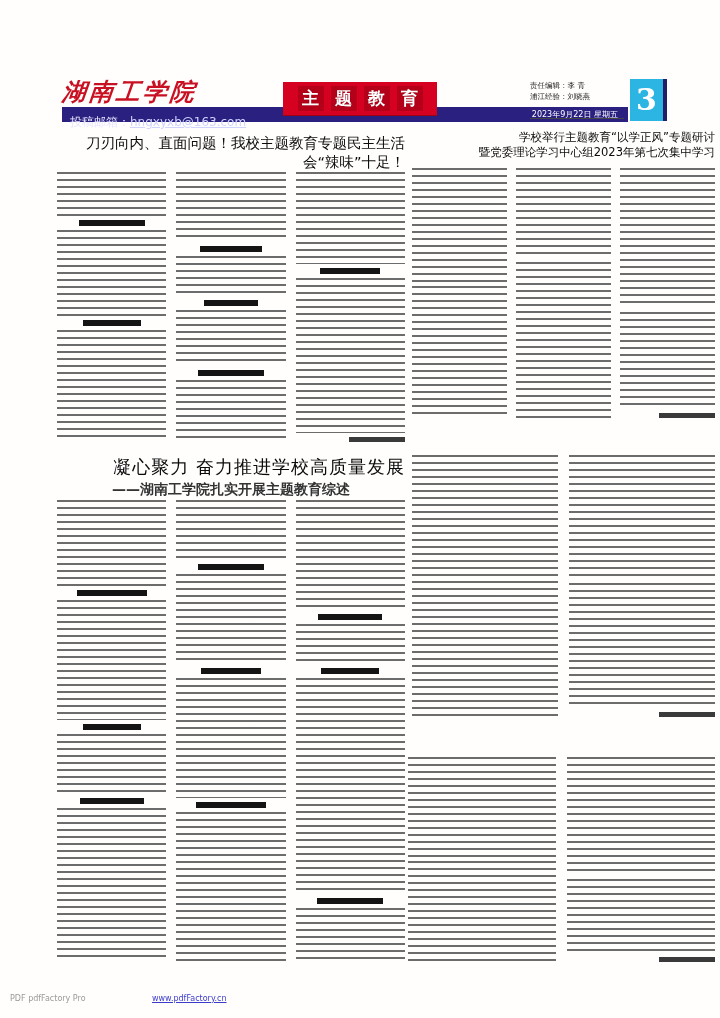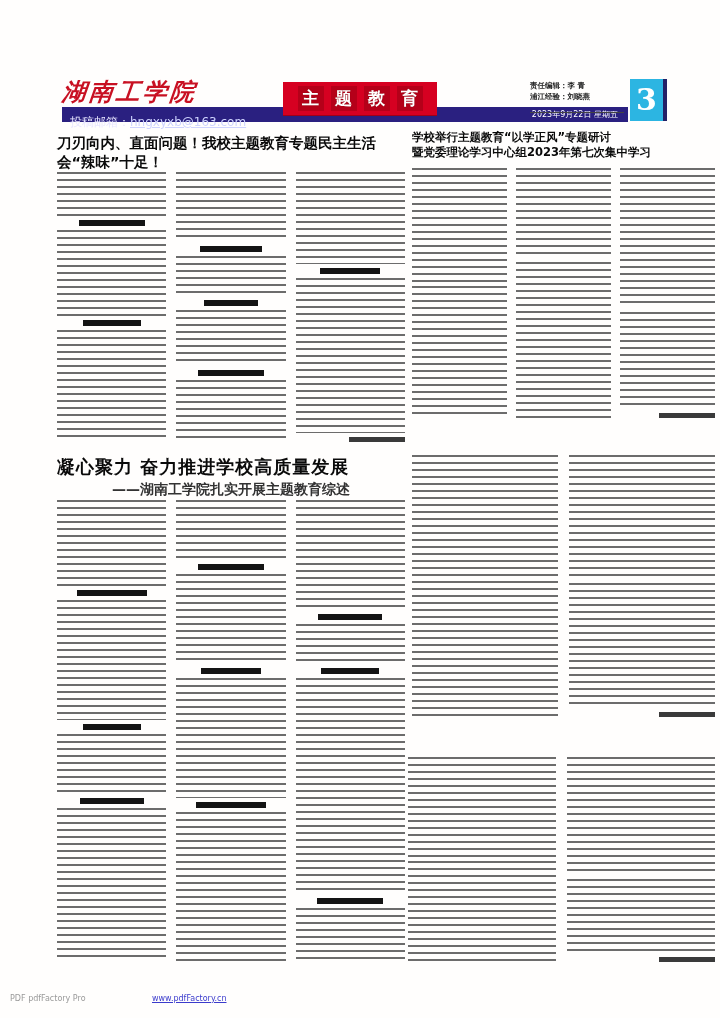--- a/index.html
+++ b/index.html
@@ -38,31 +38,31 @@
     gap:7px; z-index:3; box-shadow:0 1px 0 #a00018;
   }
   .banner .char-box {
     width:26px; height:25px; background:#b50019; color:#ffffff;
     font-weight:bold; font-size:17px; line-height:25px; text-align:center;
     text-shadow:0 0 1px #7d0010;
   }
   .editor-info {
     position:absolute; left:530px; top:80px; width:94px;
     font-size:7.5px; line-height:11px; color:#222222;
-    border-bottom:1px solid #444444; padding-bottom:10px; white-space:nowrap;font-weight:bold;
+    border-bottom:1px solid #444444; padding-bottom:16px; white-space:nowrap;
   }
   .page-num-box {
     position:absolute; left:630px; top:79px; width:37px; height:42px;
     background:#2cb5e2; border-right:4px solid #232166; z-index:4;
     color:#ffffff; font-weight:bold; font-size:30px; line-height:42px;
     text-align:center; font-family:"DejaVu Serif", serif;
   }
 
   
-  .hl { position:absolute; font-weight:bold; color:#0a0a0a; text-align:left; }
+  .hl { position:absolute; font-weight:normal; color:#0a0a0a; text-align:right; }
   .hl-a { left:57px;  top:134px; width:348px; font-size:14.5px; line-height:19px; }
   .hl-b { left:412px; top:130px; width:303px; font-size:11.5px; line-height:15px; }
   .hl-c { left:408px; top:429px; width:307px; font-size:10px;  line-height:13px; white-space:nowrap; }
   .hl-d { left:405px; top:731px; width:310px; font-size:10px;  line-height:13px; white-space:nowrap; }
   .hl-e { left:57px;  top:455px; width:348px; font-size:18px;  line-height:23px; letter-spacing:1px; }
   .sub-e {
     position:absolute; left:57px; top:481px; width:348px; text-align:center;
     font-size:14px; color:#333333; font-weight:bold;
   }
 

